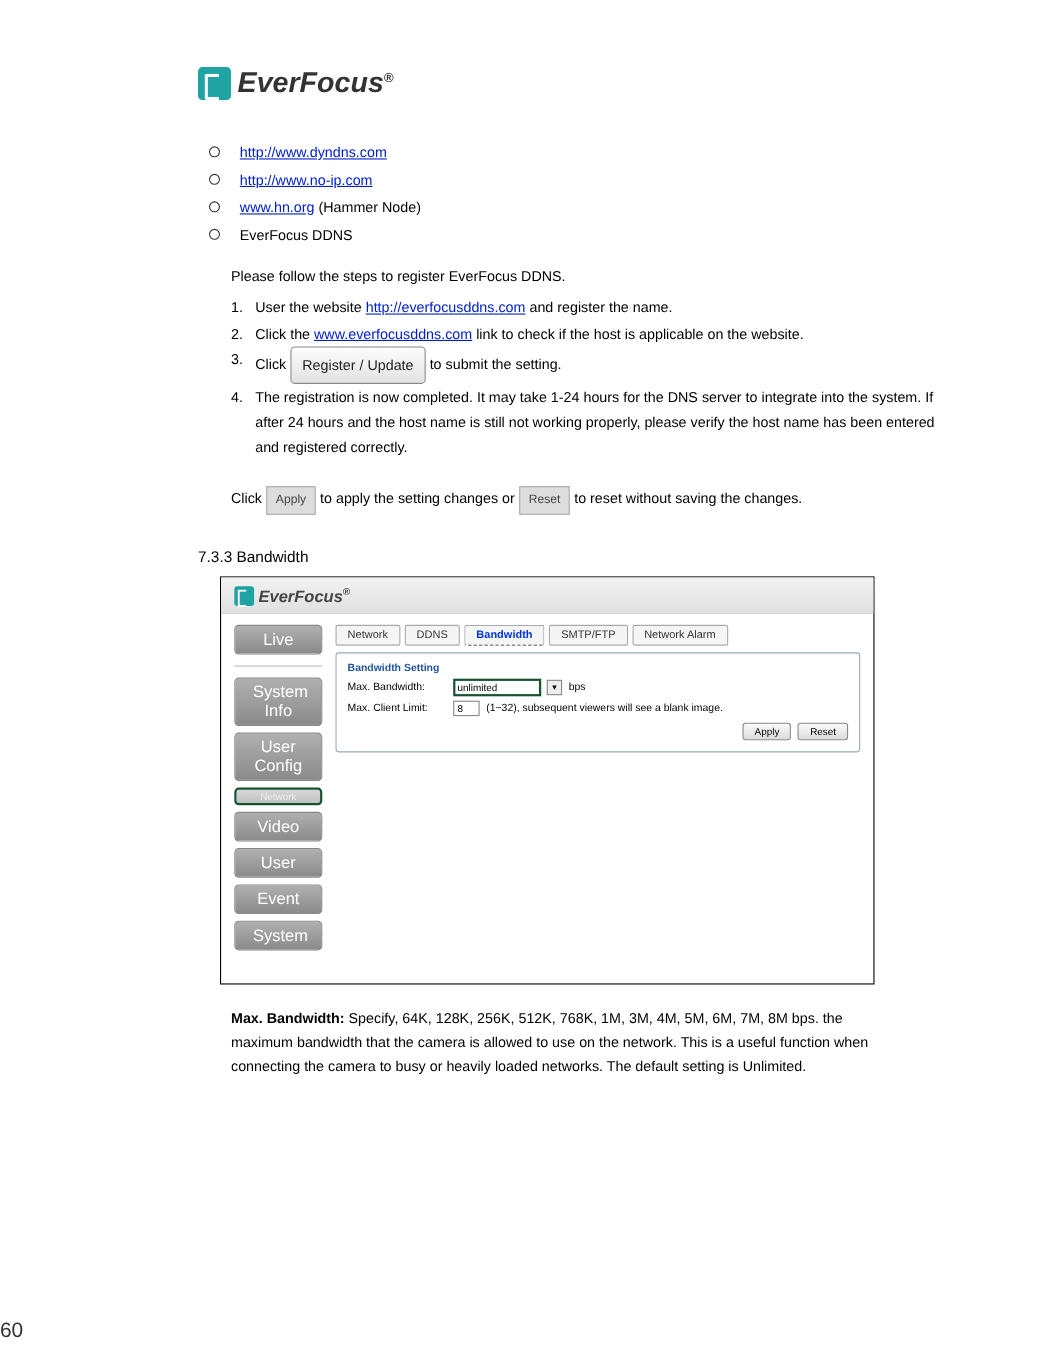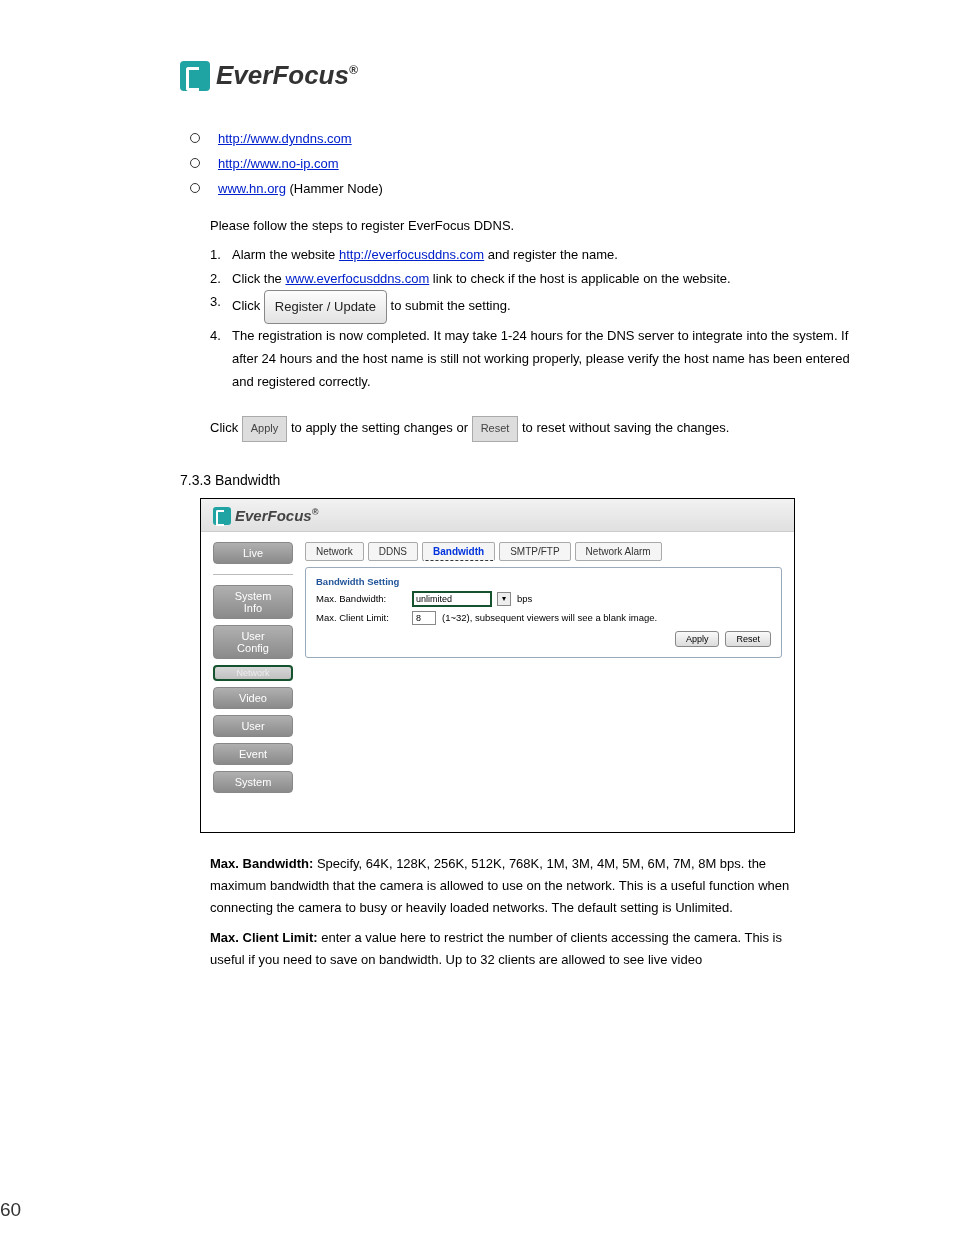--- a/index.html
+++ b/index.html
@@ -157,21 +157,21 @@
     min-height: 300px;
   }
   .sidebar {
     width: 80px;
     flex-shrink: 0;
     display: flex;
     flex-direction: column;
     gap: 6px;
   }
   .side-btn {
-    font-size: 11px;
+    font-size: 15px;
     padding: 4px 16px;
     text-align: center;
     border: 1px solid #888;
     border-radius: 4px;
     background: linear-gradient(#b0b0b0, #8a8a8a);
     color: #fff;
   }
   .side-btn.sel {
     background: linear-gradient(#d8d8d8, #c0c0c0);
     color: #eee;
@@ -300,28 +300,32 @@
       <span><a class="link">http://www.dyndns.com</a><span> </span></span>
     </div>
     <div class="row">
       <span class="circ"></span>
       <span><a class="link">http://www.no-ip.com</a><span> </span></span>
     </div>
     <div class="row">
       <span class="circ"></span>
       <span><a class="link">www.hn.org</a><span> (Hammer Node)</span></span>
     </div>
+    <div class="row">
+      <span class="circ"></span>
+      <span>EverFocus DDNS</span>
+    </div>
   </div>
 
   <div class="body-text">
     <p>Please follow the steps to register EverFocus DDNS.</p>
 
     <div class="numrow">
       <span class="num">1.</span>
-      <span class="txt"><span>Alarm the website </span><a class="link">http://everfocusddns.com</a><span> and register the name.</span></span>
+      <span class="txt"><span>User the website </span><a class="link">http://everfocusddns.com</a><span> and register the name.</span></span>
     </div>
 
     <div class="numrow">
       <span class="num">2.</span>
       <span class="txt"><span>Click the </span><a class="link">www.everfocusddns.com</a><span> link to check if the host is applicable on the website.</span></span>
     </div>
 
     <div class="numrow">
       <span class="num">3.</span>
       <span class="txt">
@@ -395,19 +399,16 @@
           </div>
         </div>
       </div>
     </div>
   </div>
 
   <div class="big-desc">
     <div class="row2">
       <span class="lbl">Max. Bandwidth:</span><span> Specify, 64K, 128K, 256K, 512K, 768K, 1M, 3M, 4M, 5M, 6M, 7M, 8M bps. the maximum bandwidth that the camera is allowed to use on the network. This is a useful function when connecting the camera to busy or heavily loaded networks. The default setting is Unlimited.</span>
     </div>
-    <div class="row2">
-      <span class="lbl">Max. Client Limit:</span><span> enter a value here to restrict the number of clients accessing the camera. This is useful if you need to save on bandwidth. Up to 32 clients are allowed to see live video</span>
-    </div>
   </div>
 
   <div class="page-num">60</div>
 </div>
 
 </body></html>

